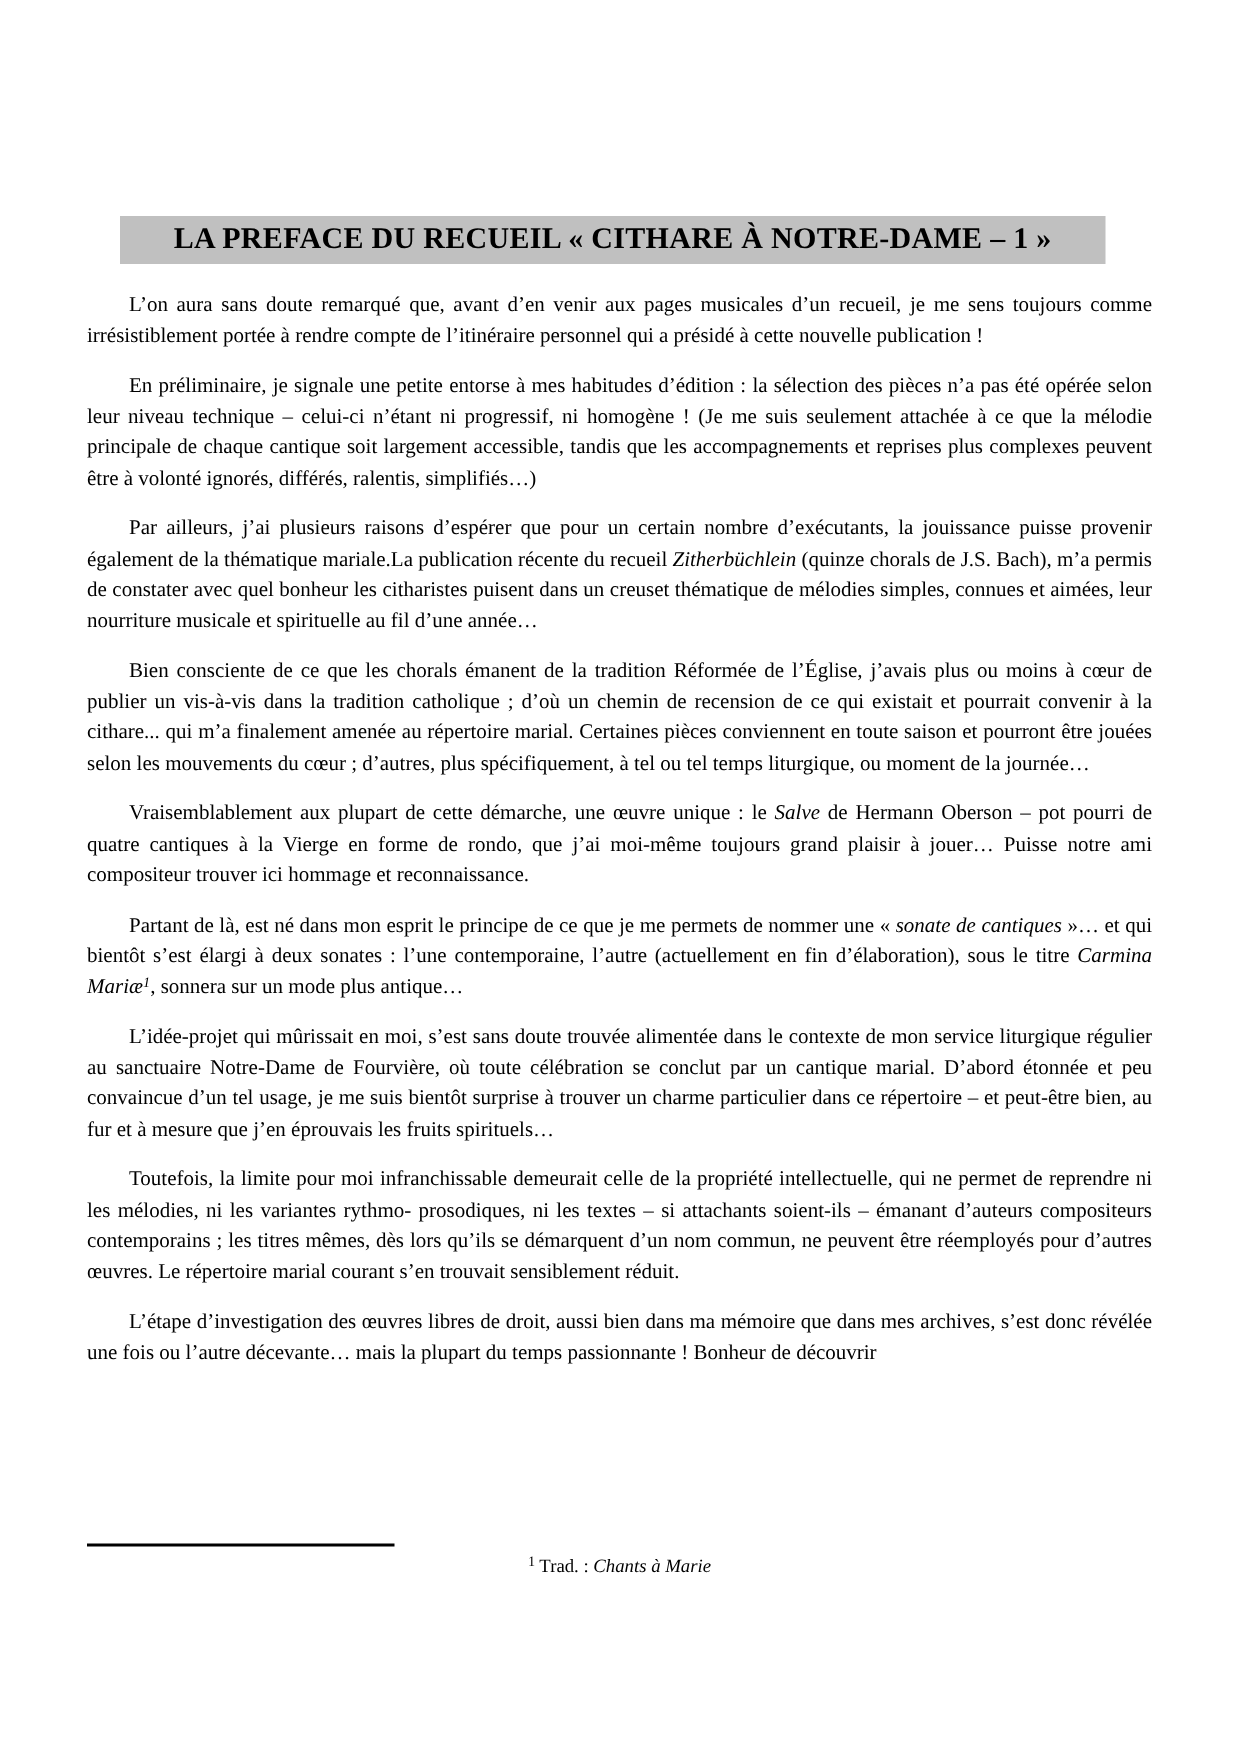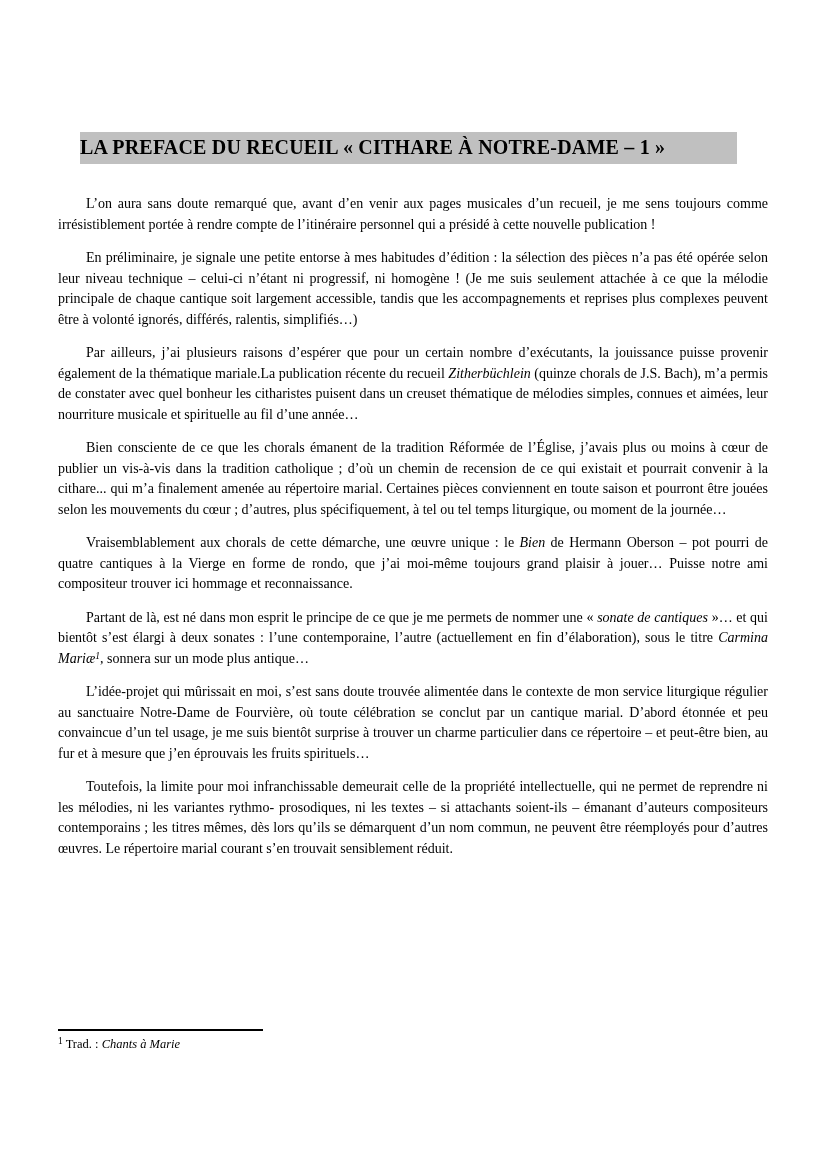--- a/index.html
+++ b/index.html
@@ -12,24 +12,24 @@
     width: 826px;
     height: 1169px;
     background: #ffffff;
     font-family: "Liberation Serif", serif;
     color: #000000;
     overflow: hidden;
   }
   .title-bar {
     position: absolute;
     left: 80px;
-    top: 132px;
+    top: 144px;
     width: 657px;
     padding: 4px 0 5px 0;
-    text-align: left;
+    text-align: center;
     font-size: 20px;
     font-weight: bold;
     letter-spacing: 0.2px;
     white-space: nowrap;
   }
   .content {
     position: absolute;
     left: 58px;
     top: 194px;
     width: 710px;
@@ -57,35 +57,37 @@
     width: 205px;
     border-top: 2px solid #000000;
   }
   .footnote {
     position: absolute;
     left: 58px;
     top: 1036px;
     width: 710px;
     font-size: 12.5px;
     line-height: 17px;
+    text-align: center;
   }
 </style>
 </head>
 <body>
 
 <div class="page" style="color: rgb(0, 0, 0);">
   <div class="title-bar" style="background: rgb(192, 192, 192);">LA PREFACE DU RECUEIL « CITHARE À NOTRE-DAME – 1  »</div>
 
   <div class="content">
       <p class="para"><span>L’on aura sans doute remarqué que, avant d’en venir aux pages musicales d’un recueil, je me sens toujours comme irrésistiblement portée à rendre compte de l’itinéraire personnel qui a présidé à cette nouvelle publication !</span></p>
       <p class="para"><span>En préliminaire, je signale une petite entorse à mes habitudes d’édition : la sélection des pièces n’a pas été opérée selon leur niveau technique – celui-ci n’étant ni progressif, ni homogène ! (Je me suis seulement attachée à ce que la mélodie principale de chaque cantique soit largement accessible, tandis que les accompagnements et reprises plus complexes peuvent être à volonté ignorés, différés, ralentis, simplifiés…)</span></p>
       <p class="para"><span>Par ailleurs, j’ai plusieurs raisons d’espérer que pour un certain nombre d’exécutants, la jouissance puisse provenir également de la thématique mariale.La publication récente du recueil </span><span class="it">Zitherbüchlein</span><span> (quinze chorals de J.S. Bach),  m’a permis de constater avec quel bonheur les citharistes puisent dans un creuset thématique de mélodies simples, connues et aimées, leur nourriture musicale et spirituelle au fil d’une année…</span></p>
       <p class="para"><span>Bien consciente de ce que les chorals émanent de la tradition Réformée de l’Église, j’avais plus ou moins à cœur de publier un vis-à-vis dans la tradition catholique ; d’où un chemin de recension de ce qui existait et pourrait convenir à la cithare... qui m’a finalement amenée au répertoire marial. Certaines pièces  conviennent en toute saison et pourront être jouées selon les mouvements du cœur ; d’autres, plus spécifiquement, à tel ou tel temps liturgique, ou moment de la journée…</span></p>
-      <p class="para"><span>Vraisemblablement aux chorals de cette démarche, une œuvre unique : le </span><span class="it">Bien</span><span> de Hermann Oberson – pot pourri de quatre cantiques à la Vierge en forme de rondo, que j’ai moi-même toujours grand plaisir à jouer… Puisse notre ami compositeur trouver ici hommage et reconnaissance.</span></p>
+      <p class="para"><span>Vraisemblablement aux plupart de cette démarche, une œuvre unique : le </span><span class="it">Salve</span><span> de Hermann Oberson – pot pourri de quatre cantiques à la Vierge en forme de rondo, que j’ai moi-même toujours grand plaisir à jouer… Puisse notre ami compositeur trouver ici hommage et reconnaissance.</span></p>
       <p class="para"><span>Partant de là, est né dans mon esprit le principe de ce que je me permets de nommer une « </span><span class="it">sonate de cantiques</span><span> »… et qui bientôt s’est élargi à deux sonates : l’une contemporaine, l’autre (actuellement en fin d’élaboration), sous le titre </span><span class="it">Carmina Mariæ</span><sup class="fnref it">1</sup><span>, sonnera sur un mode plus antique…</span></p>
       <p class="para"><span>L’idée-projet qui mûrissait en moi, s’est sans doute trouvée alimentée dans le contexte de mon service liturgique régulier au sanctuaire Notre-Dame de Fourvière, où toute célébration se conclut par un cantique marial. D’abord étonnée et peu convaincue d’un tel usage, je me suis bientôt surprise à trouver un charme particulier dans ce répertoire – et peut-être bien, au fur et à mesure que j’en éprouvais les fruits spirituels…</span></p>
       <p class="para"><span>Toutefois, la limite pour moi infranchissable demeurait celle de la propriété intellectuelle, qui ne permet de reprendre ni les mélodies, ni les variantes rythmo- prosodiques, ni les textes  – si attachants soient-ils – émanant d’auteurs compositeurs contemporains ; les titres mêmes, dès lors qu’ils se démarquent d’un nom commun, ne peuvent être réemployés pour d’autres œuvres. Le répertoire marial courant s’en trouvait sensiblement réduit.</span></p>
+      <p class="para"><span>L’étape d’investigation des œuvres libres de droit, aussi bien dans ma mémoire que dans mes archives, s’est donc révélée une fois ou l’autre décevante… mais la plupart du temps passionnante ! Bonheur de découvrir</span></p>
     </div>
 
   <div class="footnote-rule"></div>
 
   <div class="footnote"><sup class="fnref">1</sup><span> Trad. : </span><span class="it">Chants à Marie</span></div>
 </div>
 
 </body></html>

